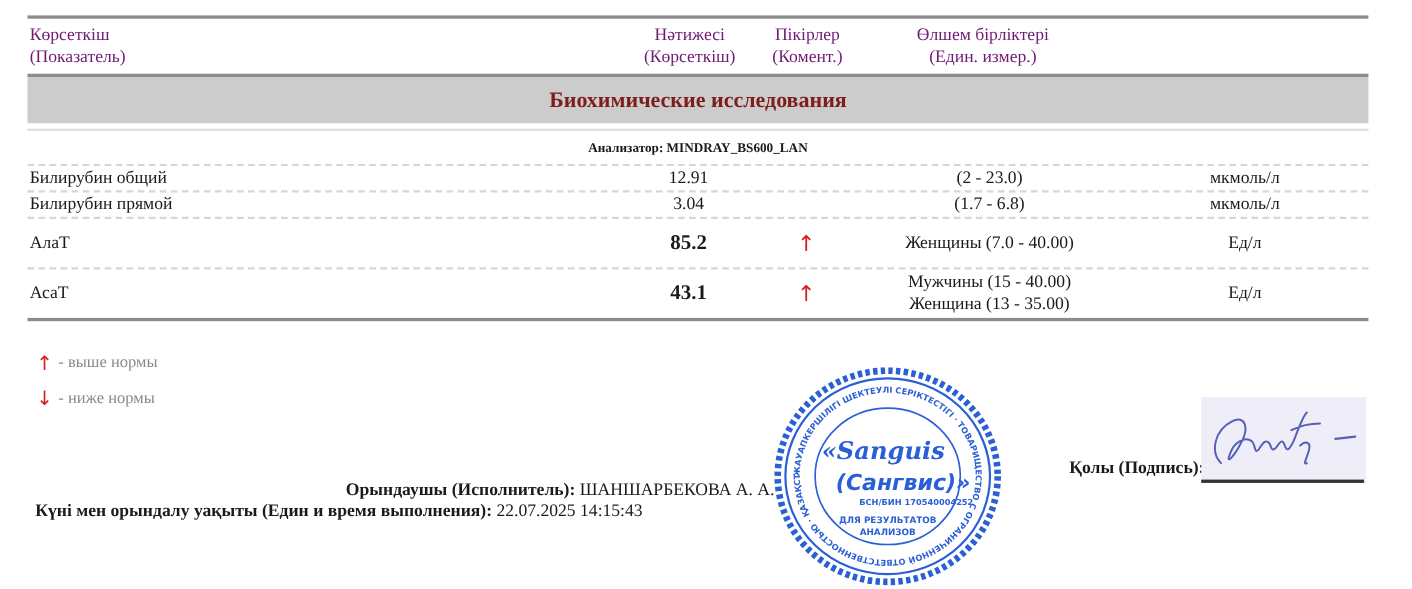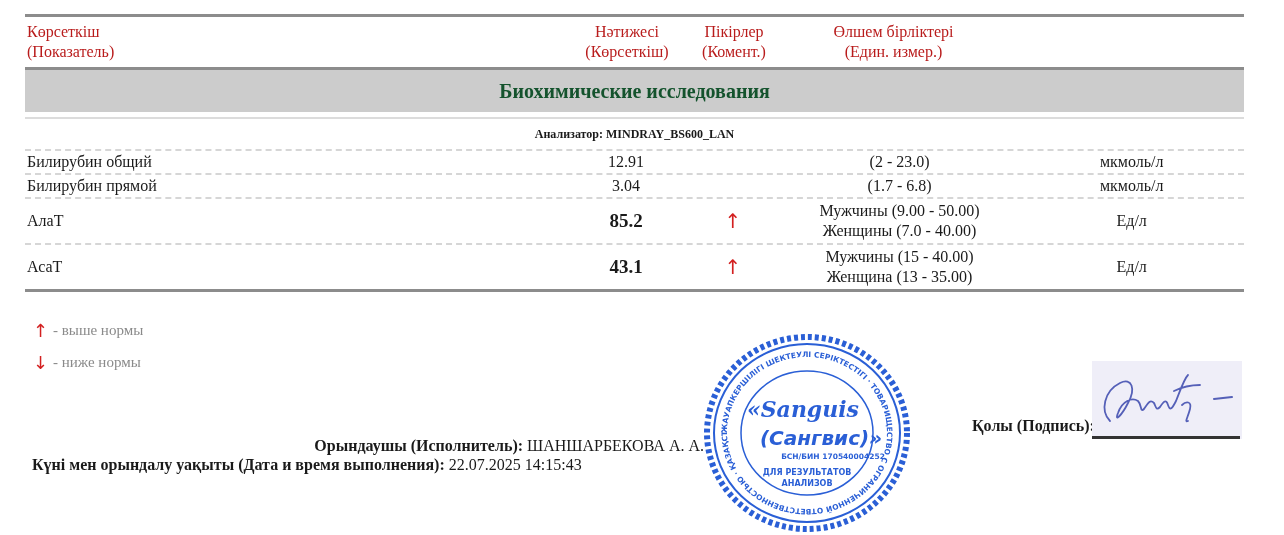--- a/index.html
+++ b/index.html
@@ -7,30 +7,30 @@
     width: 1284px; height: 535px; position: relative; overflow: hidden;
     font-family: "Liberation Serif", "DejaVu Serif", serif;
     color: #1a1a1a; font-size: 16px;
   }
   .report { position: absolute; left: 25px; top: 14px; width: 1219px; }
   .thick-rule { height: 3px; background: #8c8c8c; }
   .thin-rule { height: 2px; background: #dcdcdc; }
   .dash-rule { height: 0; border-top: 2px dashed #d6d6d6; }
 
   .hdr-row { display: flex; height: 50px; align-items: center; }
-  .hdr-row .cell { line-height: 20px; font-size: 16px; color: #b91c1c; }
+  .hdr-row .cell { line-height: 20px; font-size: 16px; color: #701a75; }
   .c-name { width: 540px; text-align: left; padding-left: 2px; }
   .c-res { width: 120px; text-align: center; }
   .c-com { width: 94px; text-align: center; }
   .c-ref { width: 240px; text-align: center; }
   .c-unit { width: 225px; text-align: center; }
 
   .section-band {
     height: 42px; background: #cccccc; display: flex; align-items: center; justify-content: center;
-    font-weight: bold; font-size: 20px; color: #14532d;
+    font-weight: bold; font-size: 20px; color: #7f1d1d;
   }
   .band-gap { height: 5px; }
   .analyzer {
     height: 30px; display: flex; align-items: center; justify-content: center;
     font-weight: bold; font-size: 12px;
   }
   .data-row { display: flex; align-items: center; font-size: 16px; }
   .data-row.single { height: 22px; }
   .data-row.double { height: 44px; }
   .data-row .cell { line-height: 20px; }
@@ -102,21 +102,20 @@
     </div>
     <div class="cell c-unit">мкмоль/л</div>
   </div>
   <div class="dash-rule"></div>
 
   <div class="data-row double">
     <div class="cell c-name">АлаТ</div>
     <div class="cell c-res val-bold">85.2</div>
     <div class="cell c-com arrow-up">↑</div>
     <div class="cell c-ref">
-      <div>Мужчины (9.00 - 50.00)</div>
       <div>Женщины (7.0 - 40.00)</div>
     </div>
     <div class="cell c-unit">Ед/л</div>
   </div>
   <div class="dash-rule"></div>
 
   <div class="data-row double">
     <div class="cell c-name">АсаТ</div>
     <div class="cell c-res val-bold">43.1</div>
     <div class="cell c-com arrow-up">↑</div>
@@ -138,21 +137,21 @@
     <span class="arr">↓</span>
     <span>- ниже нормы</span>
   </div>
 </div>
 
 <div class="executor">
   <span class="lbl">Орындаушы (Исполнитель):</span>
   <span>ШАНШАРБЕКОВА А. А.</span>
 </div>
 <div class="datetime">
-  <span class="lbl">Күні мен орындалу уақыты (Дата и время выполнения):</span>
+  <span class="lbl">Күні мен орындалу уақыты (Един и время выполнения):</span>
   <span>22.07.2025 14:15:43</span>
 </div>
 
 <div class="stamp">
   <svg width="208" height="200" viewBox="0 0 208 200">
     <defs>
       <path id="ringPath" d="M 104,100 m -80,0 a 80,76 0 1,1 160,0 a 80,76 0 1,1 -160,0"></path>
     </defs>
     <ellipse cx="104" cy="100" rx="100" ry="96" fill="none" stroke="#2a5fd6" stroke-width="6" stroke-dasharray="4 3"></ellipse>
     <ellipse cx="104" cy="100" rx="93" ry="89" fill="none" stroke="#2a5fd6" stroke-width="2"></ellipse>

